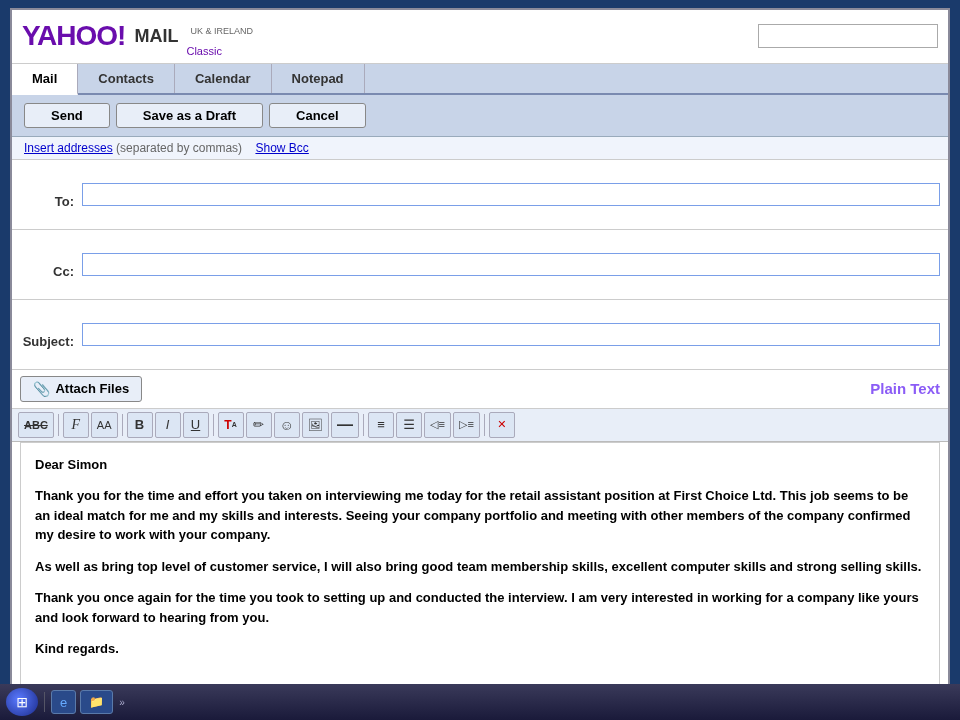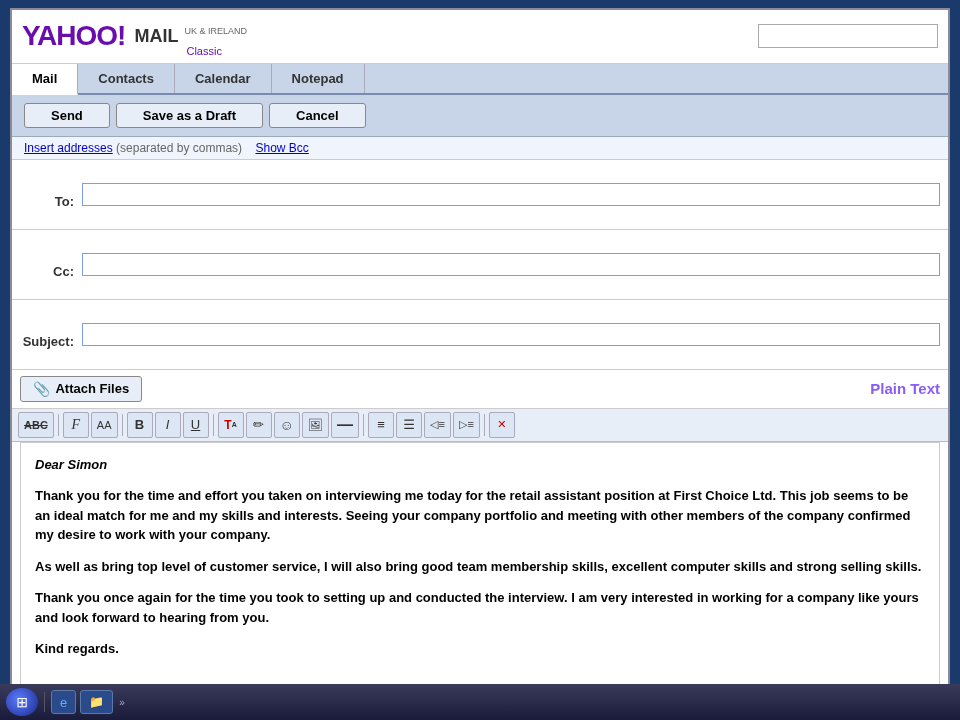--- a/index.html
+++ b/index.html
@@ -42,20 +42,21 @@
     }
     .logo-mail {
       font-size: 18px;
       font-weight: bold;
       color: #333;
       margin-left: 4px;
     }
     .logo-sub {
       font-size: 9px;
       color: #666;
+      margin-left: 6px;
       margin-top: 10px;
       line-height: 1.2;
     }
     .logo-classic {
       font-size: 11px;
       color: #6a0dad;
       margin-left: 2px;
       margin-top: 8px;
     }
     .search-box {
@@ -392,21 +393,21 @@
       <div class="fmt-separator"></div>
       <button class="fmt-btn" title="Align" style="font-size:13px;">≡</button>
       <button class="fmt-btn" title="List" style="font-size:13px;">☰</button>
       <button class="fmt-btn" title="Decrease Indent" style="font-size:11px;">◁≡</button>
       <button class="fmt-btn" title="Increase Indent" style="font-size:11px;">▷≡</button>
       <div class="fmt-separator"></div>
       <button class="fmt-btn" title="Remove Formatting" style="font-size:11px;color:#c00;">✕</button>
     </div>
 
     <div class="email-body" contenteditable="true" style="">
-      <p style="font-weight:bold;font-style:italic;">Dear Simon</p>
+      <p style="font-weight:bold;">Dear Simon</p>
       <p style="font-weight:bold;">Thank you for the time and effort you taken on interviewing me today for the retail assistant position at First Choice  Ltd. This job seems to be an ideal match for me and my skills and interests. Seeing your company portfolio and meeting with other members of the company confirmed my desire to work with your company.</p>
       <p style="font-weight:bold;">As well as bring top level of customer service, I will also bring good team membership skills, excellent computer skills and strong selling skills.</p>
       <p style="font-weight:bold;">Thank you once again for the time you took to setting up and conducted the interview. I am very interested in working for a company like yours and look forward to hearing from you.</p>
       <p style="font-weight:bold;">Kind regards.</p>
     </div>
 
   </div>
 
   <div class="bottom-toolbar">
     <button class="toolbar-btn">Send</button>

